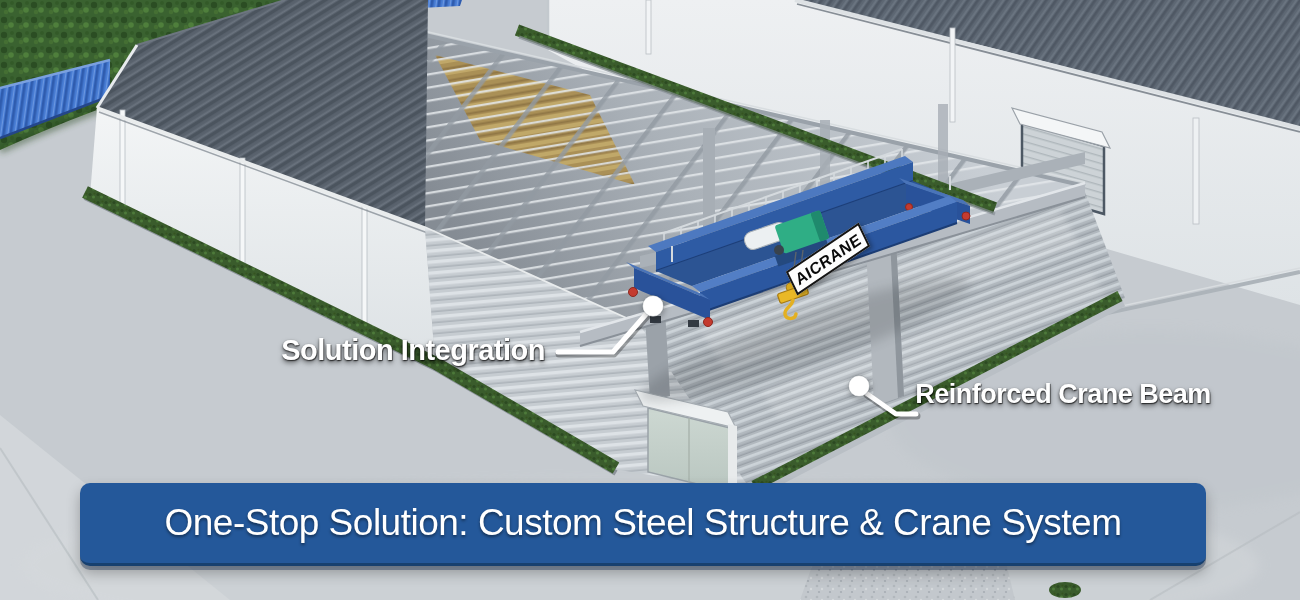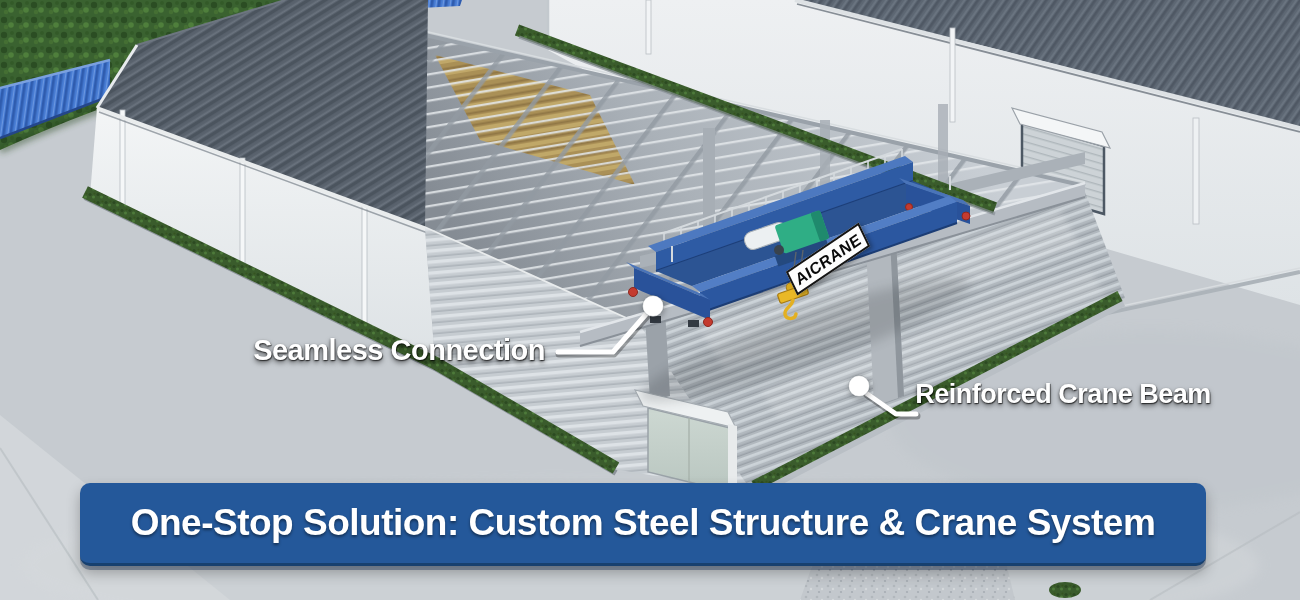--- a/index.html
+++ b/index.html
@@ -10,21 +10,21 @@
            text-shadow:0 3px 5px rgba(0,0,0,.5),0 1px 2px rgba(0,0,0,.65),1px 1px 0 rgba(0,0,0,.35);}
   #label-seamless{left:240px;top:334px;width:305px;text-align:right;
                   font-size:29px;letter-spacing:-.5px;white-space:nowrap;}
   #label-reinforced{left:912px;top:379px;width:302px;text-align:center;
                     font-size:27px;line-height:31px;letter-spacing:-.5px;}
   #label-reinforced span{display:block;}
   #banner{left:80px;top:483px;width:1126px;height:83px;border-radius:10px;
           background:#24589a;display:flex;align-items:center;justify-content:center;
           box-shadow:0 4px 0 rgba(13,38,74,.35),0 7px 14px rgba(0,0,0,.28);
           border-bottom:3px solid #17406f;box-sizing:border-box;}
-  #banner .txt{font-size:37px;font-weight:700;color:#fff;letter-spacing:-.5px;white-space:nowrap;
+  #banner .txt{font-size:37px;font-weight:400;color:#fff;letter-spacing:-.5px;white-space:nowrap;
                text-shadow:0 2px 3px rgba(0,0,0,.45);}
   #aicrane-plate{left:828px;top:259px;width:88px;height:26px;
           transform:translate(-50%,-50%) rotate(-34deg) skewX(-8deg);
           background:#fdfdfd;border:2px solid #151515;color:#0a0a0a;
           font-size:16px;font-weight:700;letter-spacing:.5px;text-align:center;
           line-height:24px;text-shadow:none;box-shadow:2px 3px 4px rgba(0,0,0,.3);
           box-sizing:border-box;position:absolute;}
 </style>
 </head>
 <body>
@@ -308,21 +308,21 @@
   <g>
     <path d="M867,395 L897,416 L917,416" stroke="rgba(0,0,0,.3)" stroke-width="7" fill="none" stroke-linecap="round" stroke-linejoin="round"></path>
     <path d="M866,393 L896,414 L916,414" stroke="#ffffff" stroke-width="5" fill="none" stroke-linecap="round" stroke-linejoin="round"></path>
     <circle cx="860" cy="388" r="11" fill="rgba(0,0,0,.28)" filter="url(#blur3)"></circle>
     <circle cx="859" cy="386" r="10.5" fill="#ffffff" stroke="rgba(60,70,80,.25)" stroke-width="1"></circle>
   </g>
 </svg>
 
 <div id="aicrane-plate" class="overlay">AICRANE</div>
 
-<div id="label-seamless" class="overlay">Seamless Connection</div>
+<div id="label-seamless" class="overlay">Solution Integration</div>
 
 <div id="label-reinforced" class="overlay">
   <span>Reinforced Crane Beam</span>
 </div>
 
 <div id="banner" class="overlay">
   <span class="txt">One-Stop Solution: Custom Steel Structure &amp; Crane System</span>
 </div>
 
 </div>

